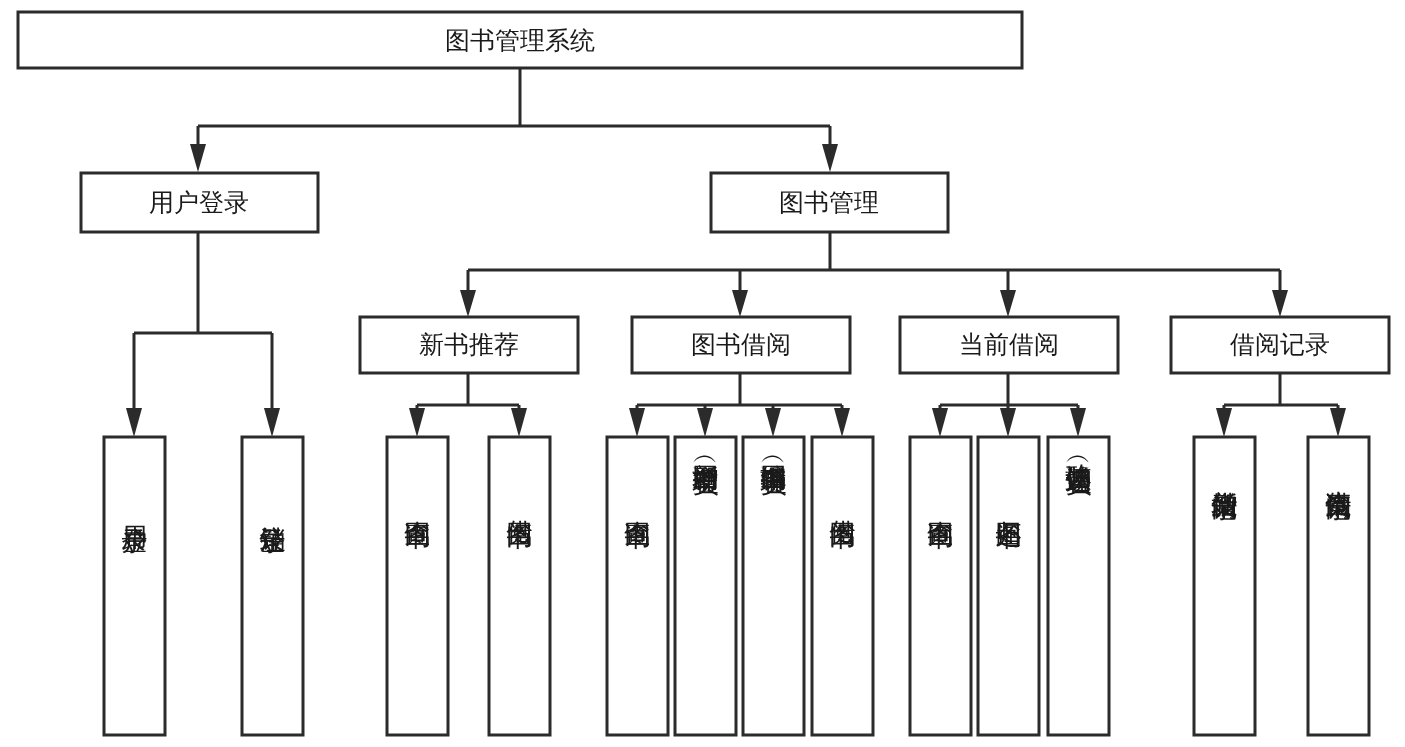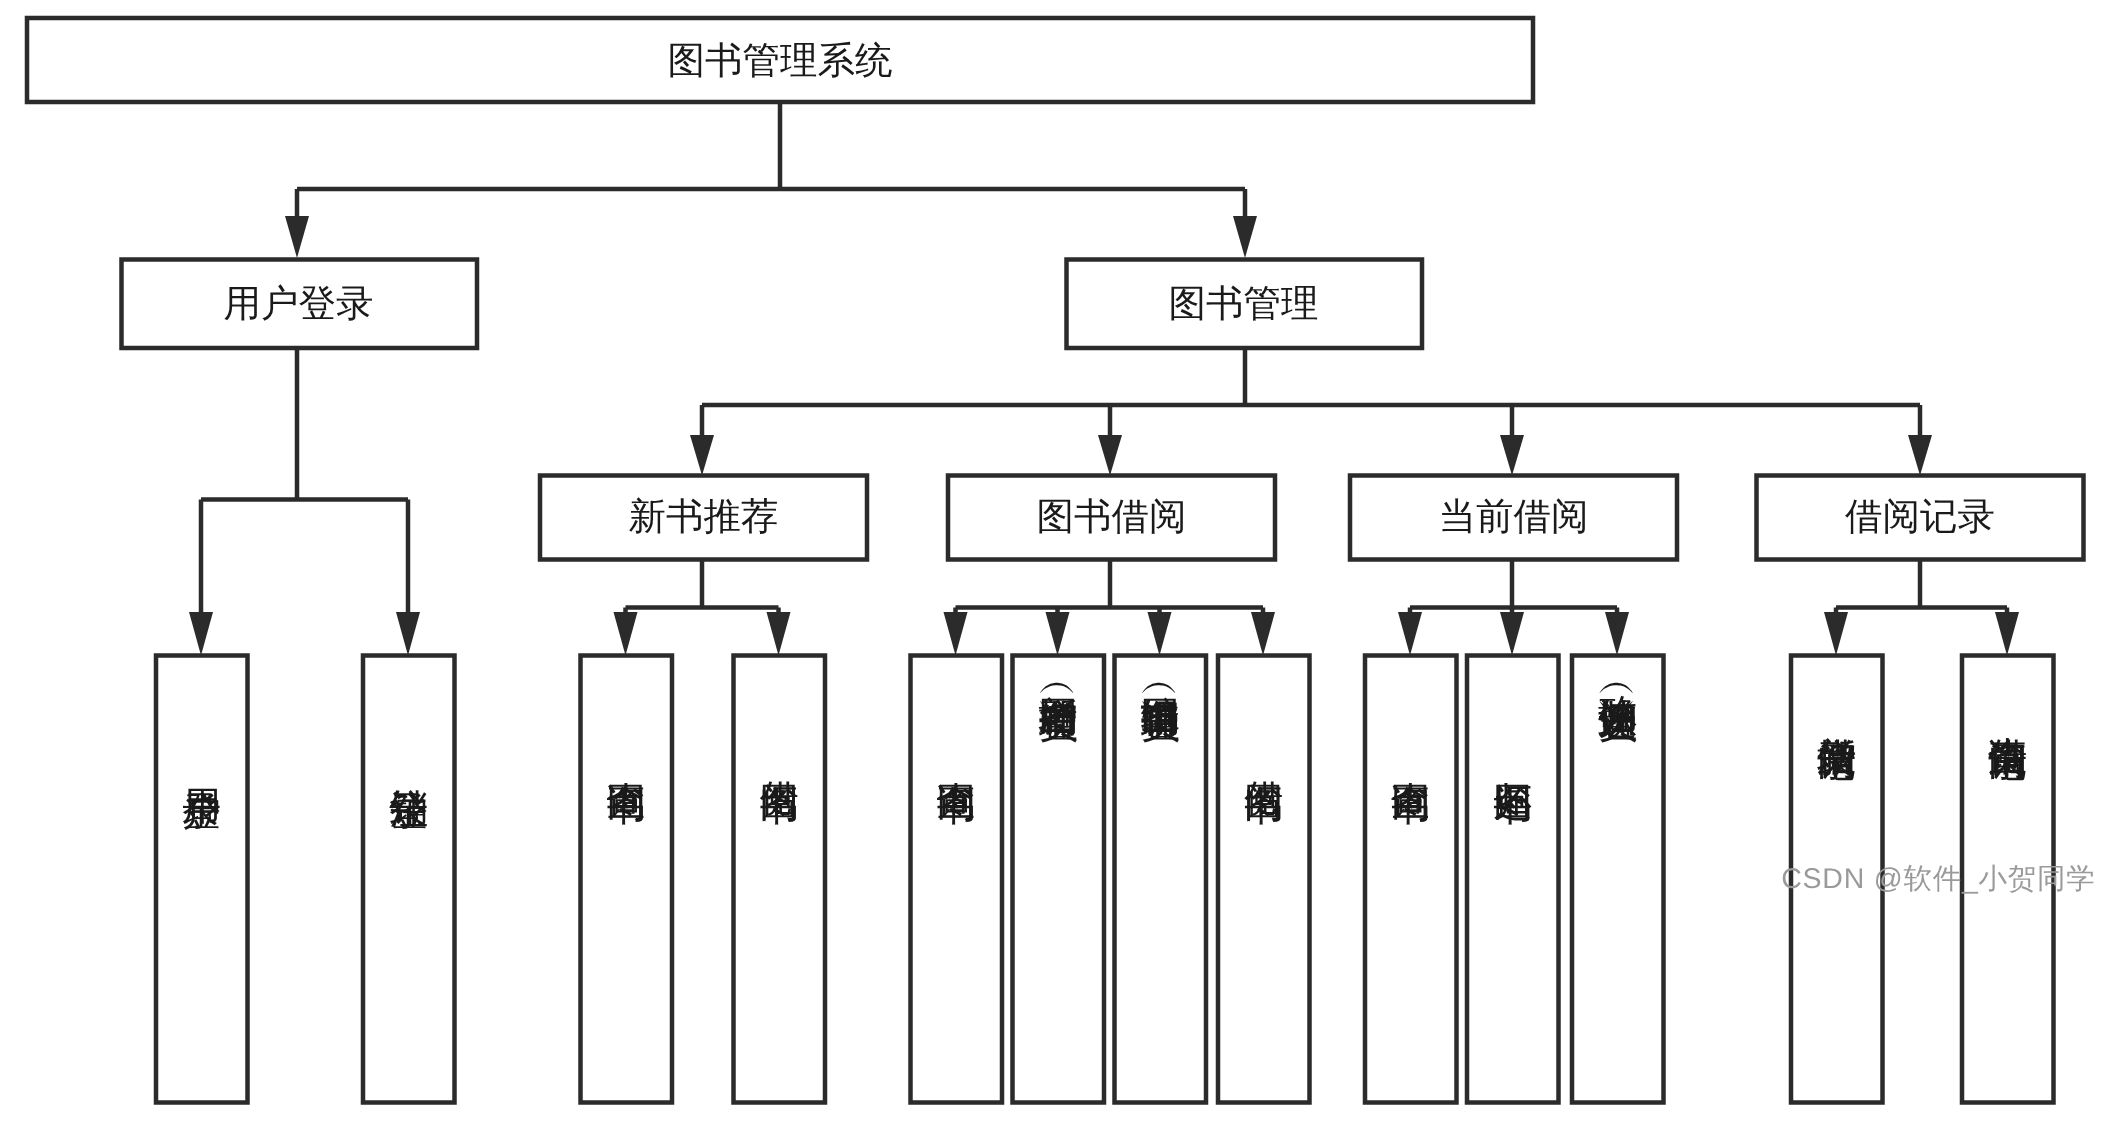--- a/index.html
+++ b/index.html
@@ -251,15 +251,14 @@
     <span class="vtext">确认归还（管理员）</span>
   </div>
 
   <div class="vtext-wrap" style="left:1194px; top:470px; width:61px; height:265px;">
     <span class="vtext">新增借阅记录</span>
   </div>
   <div class="vtext-wrap" style="left:1308px; top:470px; width:61px; height:265px;">
     <span class="vtext">查询借阅记录</span>
   </div>
 
-  <div class="watermark">CSDN @软件_小贺同学</div>
 
 </div>
 
 </body></html>

